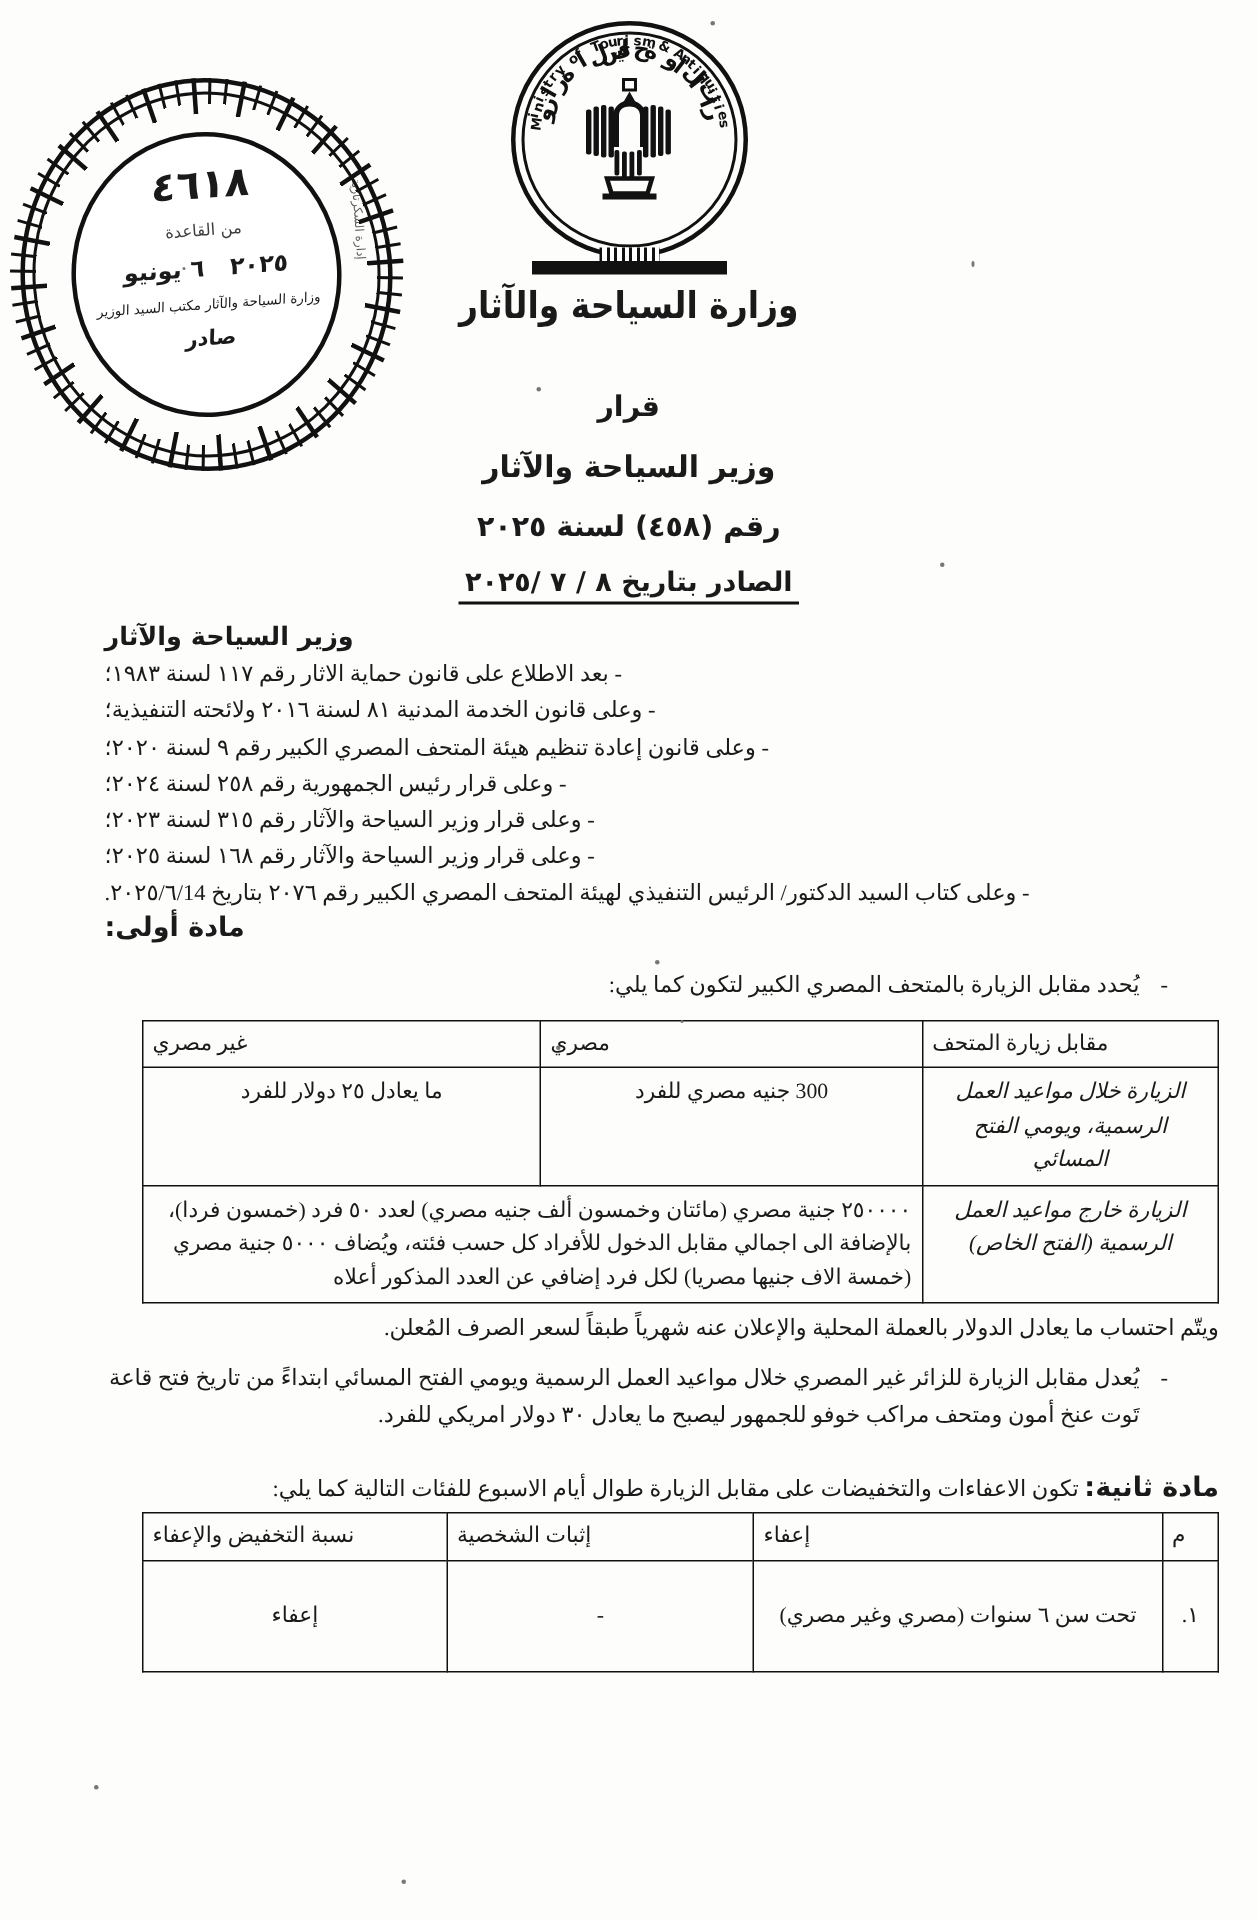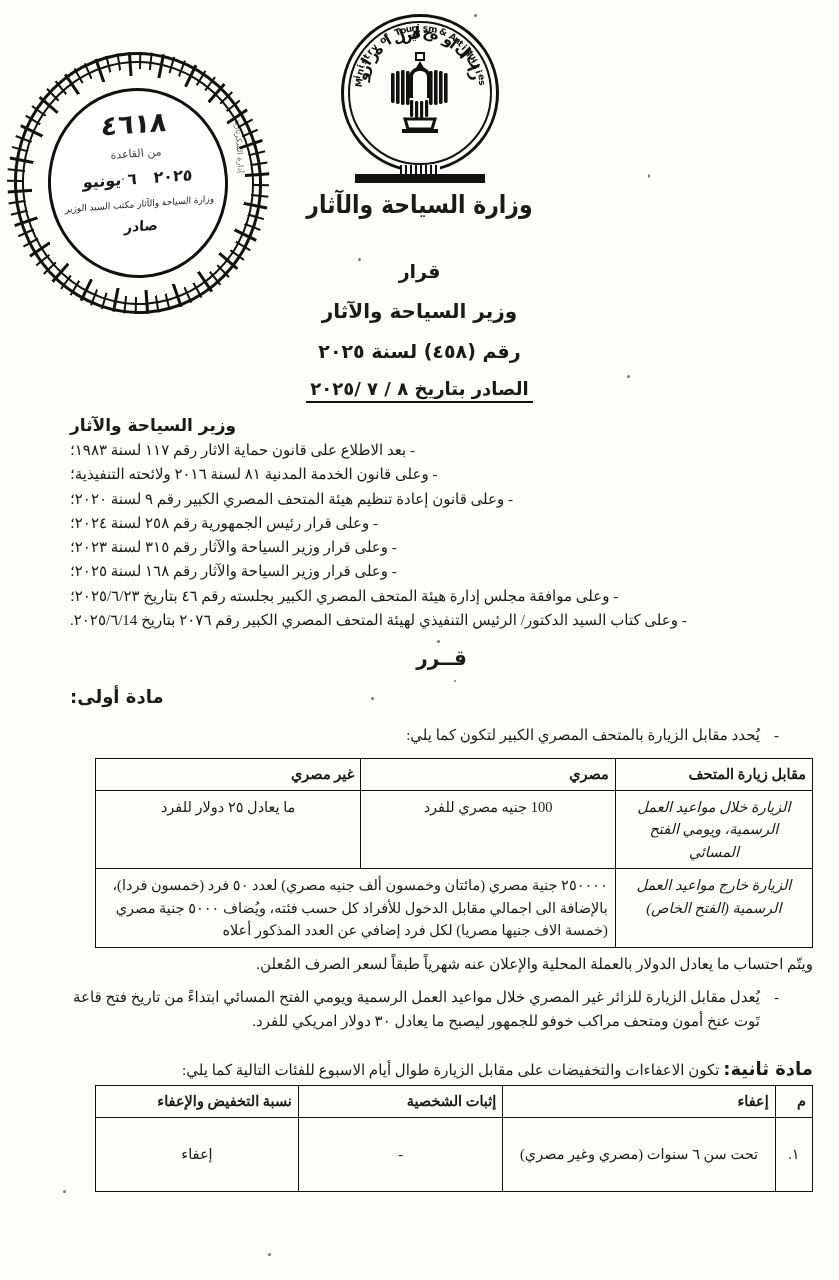--- a/index.html
+++ b/index.html
@@ -246,22 +246,22 @@
   }
   table td, table th {
     border: 1.6px solid #111;
     padding: 5px 7px;
     font-size: 14.5px;
     line-height: 1.55;
     vertical-align: top;
     font-weight: normal;
   }
   table th {
-    text-align: right;
-    font-weight: bold;
+    text-align: left;
+    font-weight: normal;
     padding: 4px 6px;
   }
   .t1 col.c1 { width: 37%; }
   .t1 col.c2 { width: 35.5%; }
   .t1 col.c3 { width: 27.5%; }
 
   .t1 td.cell-label { text-align: center; font-style: italic; }
   .t1 td.cell-mid   { text-align: center; }
   .t1 td.cell-long  { text-align: right; }
 
@@ -497,25 +497,23 @@
 
     <div class="who">وزير السياحة والآثار</div>
 
     <ul class="clauses" id="preamble-clauses">
         <li>- بعد الاطلاع على قانون حماية الاثار رقم ١١٧ لسنة ١٩٨٣؛</li>
         <li>- وعلى قانون الخدمة المدنية ٨١ لسنة ٢٠١٦ ولائحته التنفيذية؛</li>
         <li>- وعلى قانون إعادة تنظيم هيئة المتحف المصري الكبير رقم ٩ لسنة ٢٠٢٠؛</li>
         <li>- وعلى قرار رئيس الجمهورية رقم ٢٥٨ لسنة ٢٠٢٤؛</li>
         <li>- وعلى قرار وزير السياحة والآثار رقم ٣١٥ لسنة ٢٠٢٣؛</li>
         <li>- وعلى قرار وزير السياحة والآثار رقم ١٦٨ لسنة ٢٠٢٥؛</li>
-        <li>- وعلى موافقة مجلس إدارة هيئة المتحف المصري الكبير بجلسته رقم ٤٦ بتاريخ ٢٠٢٥/٦/٢٣؛</li>
         <li>- وعلى كتاب السيد الدكتور/ الرئيس التنفيذي لهيئة المتحف المصري الكبير رقم ٢٠٧٦ بتاريخ ٢٠٢٥/٦/14.</li>
       </ul>
 
-    <div class="decided">قــرر</div>
 
     <div class="article-head">مادة أولى:</div>
 
     <div class="bullet-line">
       <span class="dash">-</span>
       <span class="txt">يُحدد مقابل الزيارة بالمتحف المصري الكبير لتكون كما يلي:</span>
     </div>
 
     <table class="t1">
       <colgroup>
@@ -526,21 +524,21 @@
       <thead>
         <tr>
           <th>مقابل زيارة المتحف</th>
           <th>مصري</th>
           <th>غير مصري</th>
         </tr>
       </thead>
       <tbody>
         <tr>
           <td class="cell-label">الزيارة خلال مواعيد العمل الرسمية، ويومي الفتح المسائي</td>
-          <td class="cell-mid">100 جنيه مصري للفرد</td>
+          <td class="cell-mid">300 جنيه مصري للفرد</td>
           <td class="cell-mid">ما يعادل ٢٥ دولار للفرد</td>
         </tr>
         <tr>
           <td class="cell-label">الزيارة خارج مواعيد العمل الرسمية (الفتح الخاص)</td>
           <td class="cell-long" colspan="2">٢٥٠٠٠٠ جنية مصري (مائتان وخمسون ألف جنيه مصري) لعدد ٥٠ فرد (خمسون فردا)، بالإضافة الى اجمالي مقابل الدخول للأفراد كل حسب فئته، ويُضاف ٥٠٠٠ جنية مصري (خمسة الاف جنيها مصريا) لكل فرد إضافي عن العدد المذكور أعلاه</td>
         </tr>
       </tbody>
     </table>
 
     <div class="note-after">ويتّم احتساب ما يعادل الدولار بالعملة المحلية والإعلان عنه شهرياً طبقاً لسعر الصرف المُعلن.</div>

